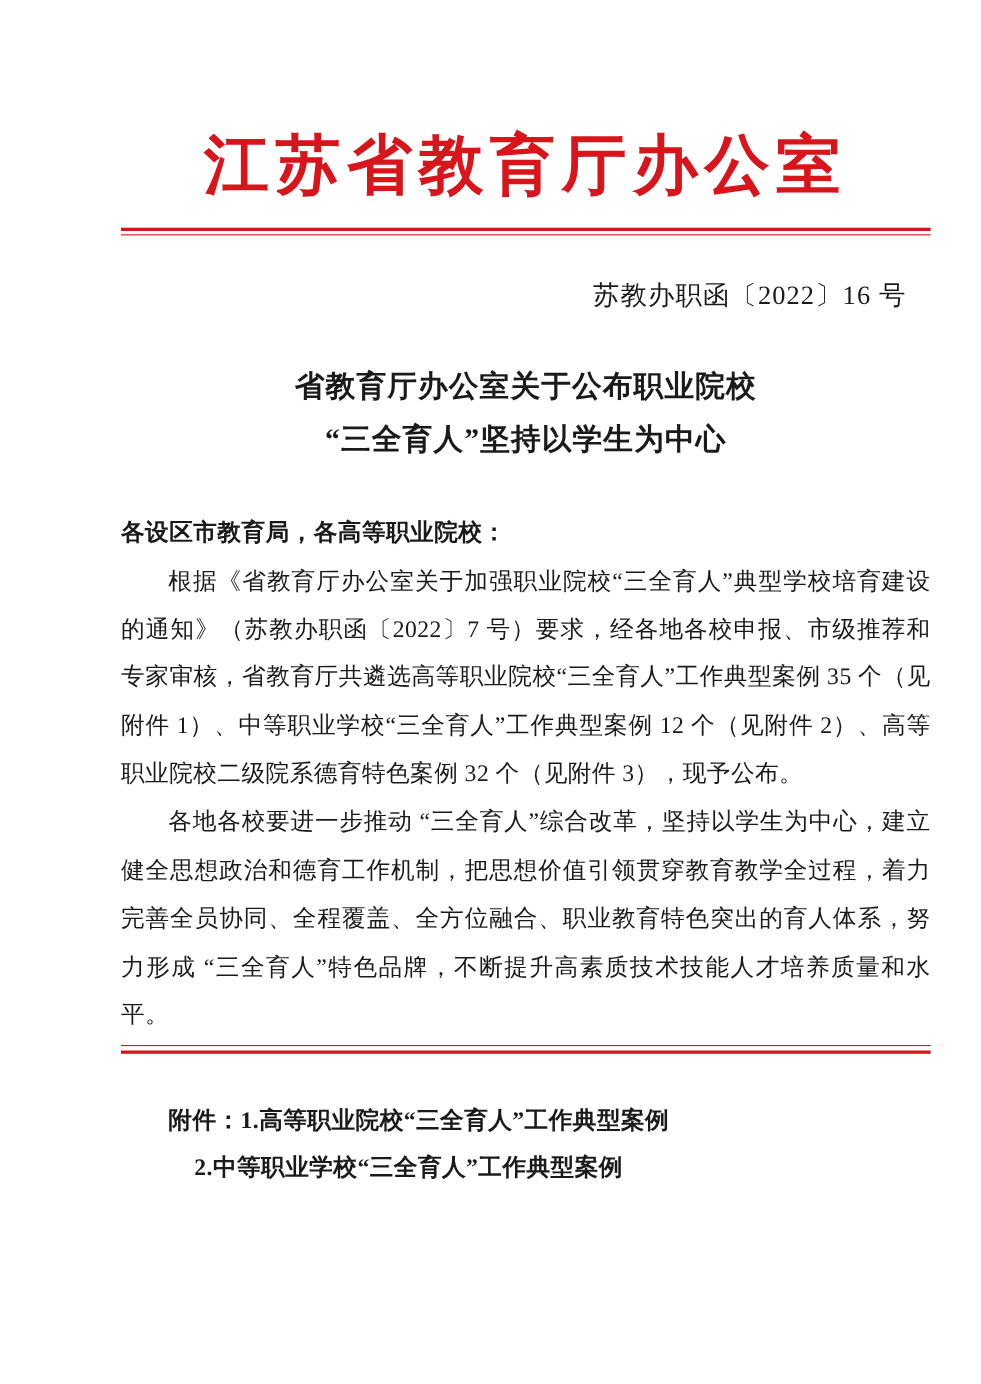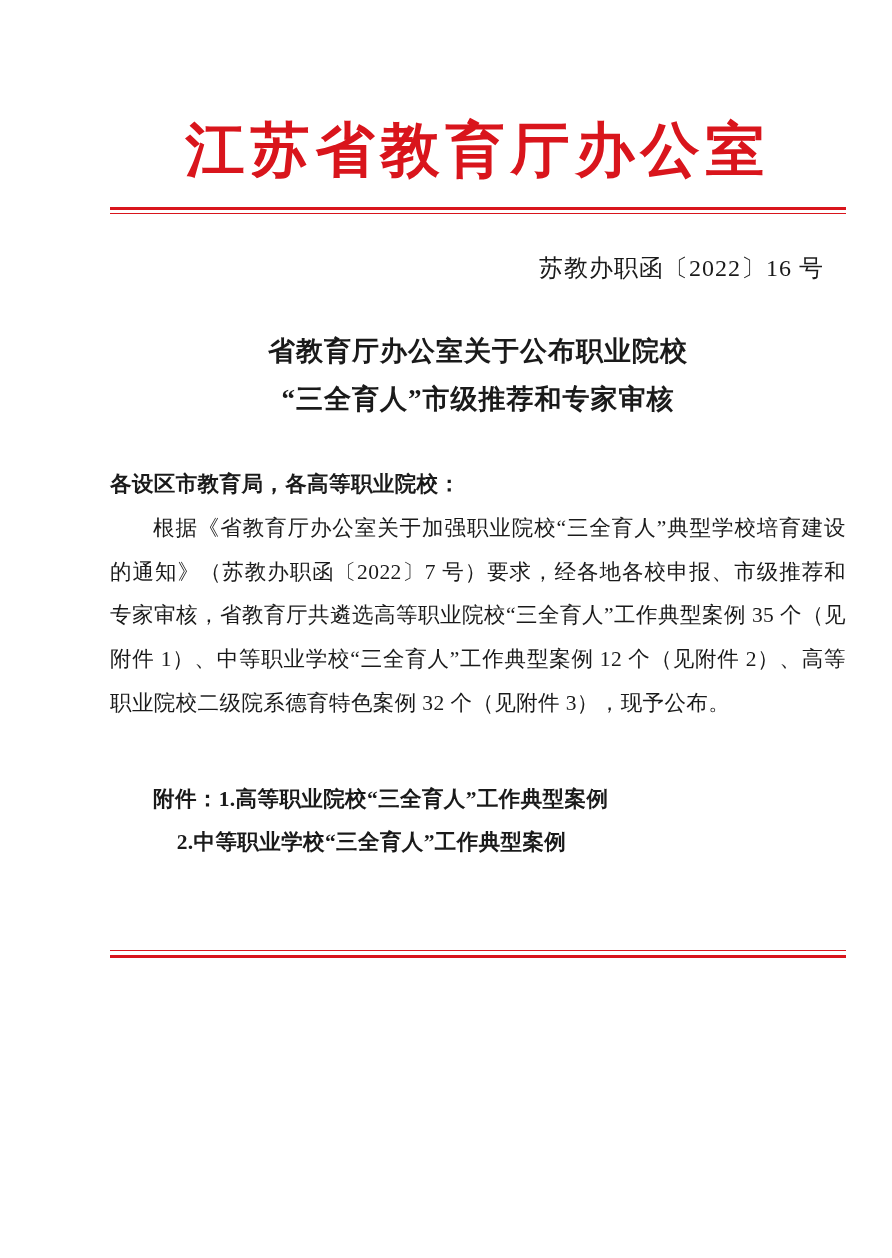--- a/index.html
+++ b/index.html
@@ -132,26 +132,27 @@
     <div class="rule-group">
       <div class="rule-thick"></div>
       <div class="rule-thin"></div>
     </div>
   </div>
 
   <div class="doc-number">苏教办职函〔2022〕16 号</div>
 
   <div class="doc-title">
     <div>省教育厅办公室关于公布职业院校</div>
-    <div>“三全育人”市级推荐和专家审核</div>
+    <div>“三全育人”坚持以学生为中心</div>
   </div>
 
   <div class="body-block">
     <p class="salutation">各设区市教育局，各高等职业院校：</p>
     <p class="para">根据《省教育厅办公室关于加强职业院校“三全育人”典型学校培育建设的通知》（苏教办职函〔2022〕7 号）要求，经各地各校申报、市级推荐和专家审核，省教育厅共遴选高等职业院校“三全育人”工作典型案例 35 个（见附件 1）、中等职业学校“三全育人”工作典型案例 12 个（见附件 2）、高等职业院校二级院系德育特色案例 32 个（见附件 3），现予公布。</p>
+    <p class="para">各地各校要进一步推动 “三全育人”综合改革，坚持以学生为中心，建立健全思想政治和德育工作机制，把思想价值引领贯穿教育教学全过程，着力完善全员协同、全程覆盖、全方位融合、职业教育特色突出的育人体系，努力形成 “三全育人”特色品牌，不断提升高素质技术技能人才培养质量和水平。</p>
   </div>
 
   <div class="attachments">
     <p class="attach-line">附件：1.高等职业院校“三全育人”工作典型案例</p>
     <p class="attach-line sub">2.中等职业学校“三全育人”工作典型案例</p>
   </div>
 
   <div class="bottom-rules">
     <div class="rule-thin-top"></div>
     <div class="rule-thick-bottom"></div>

